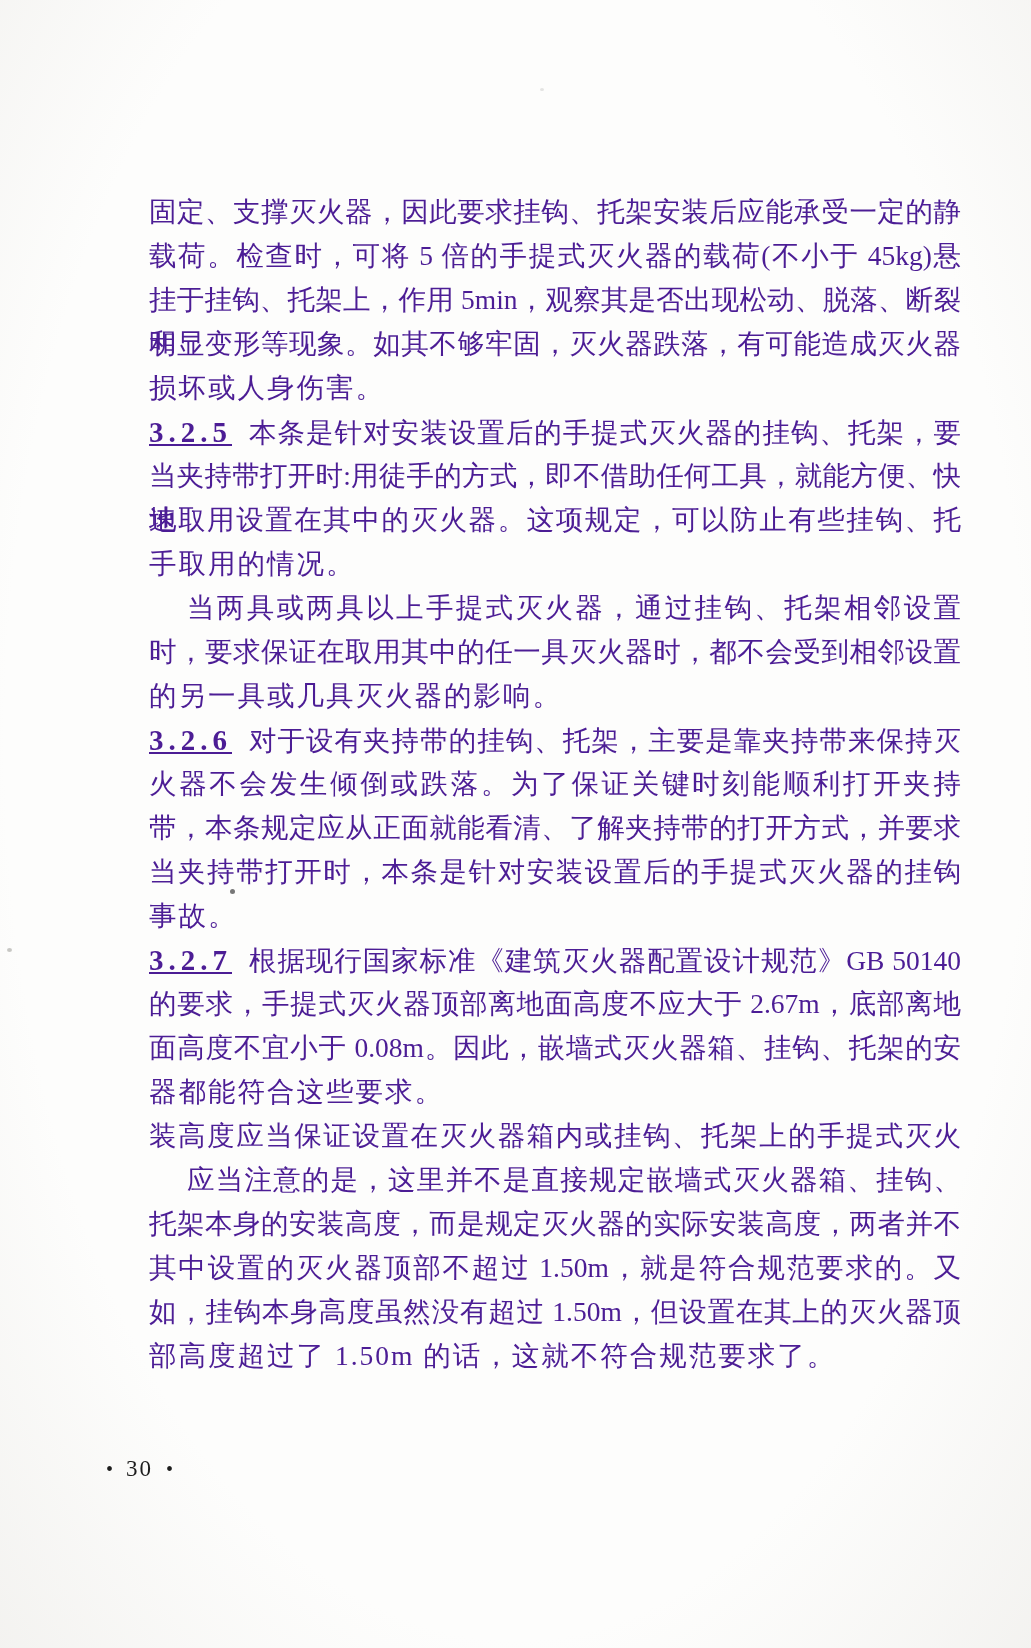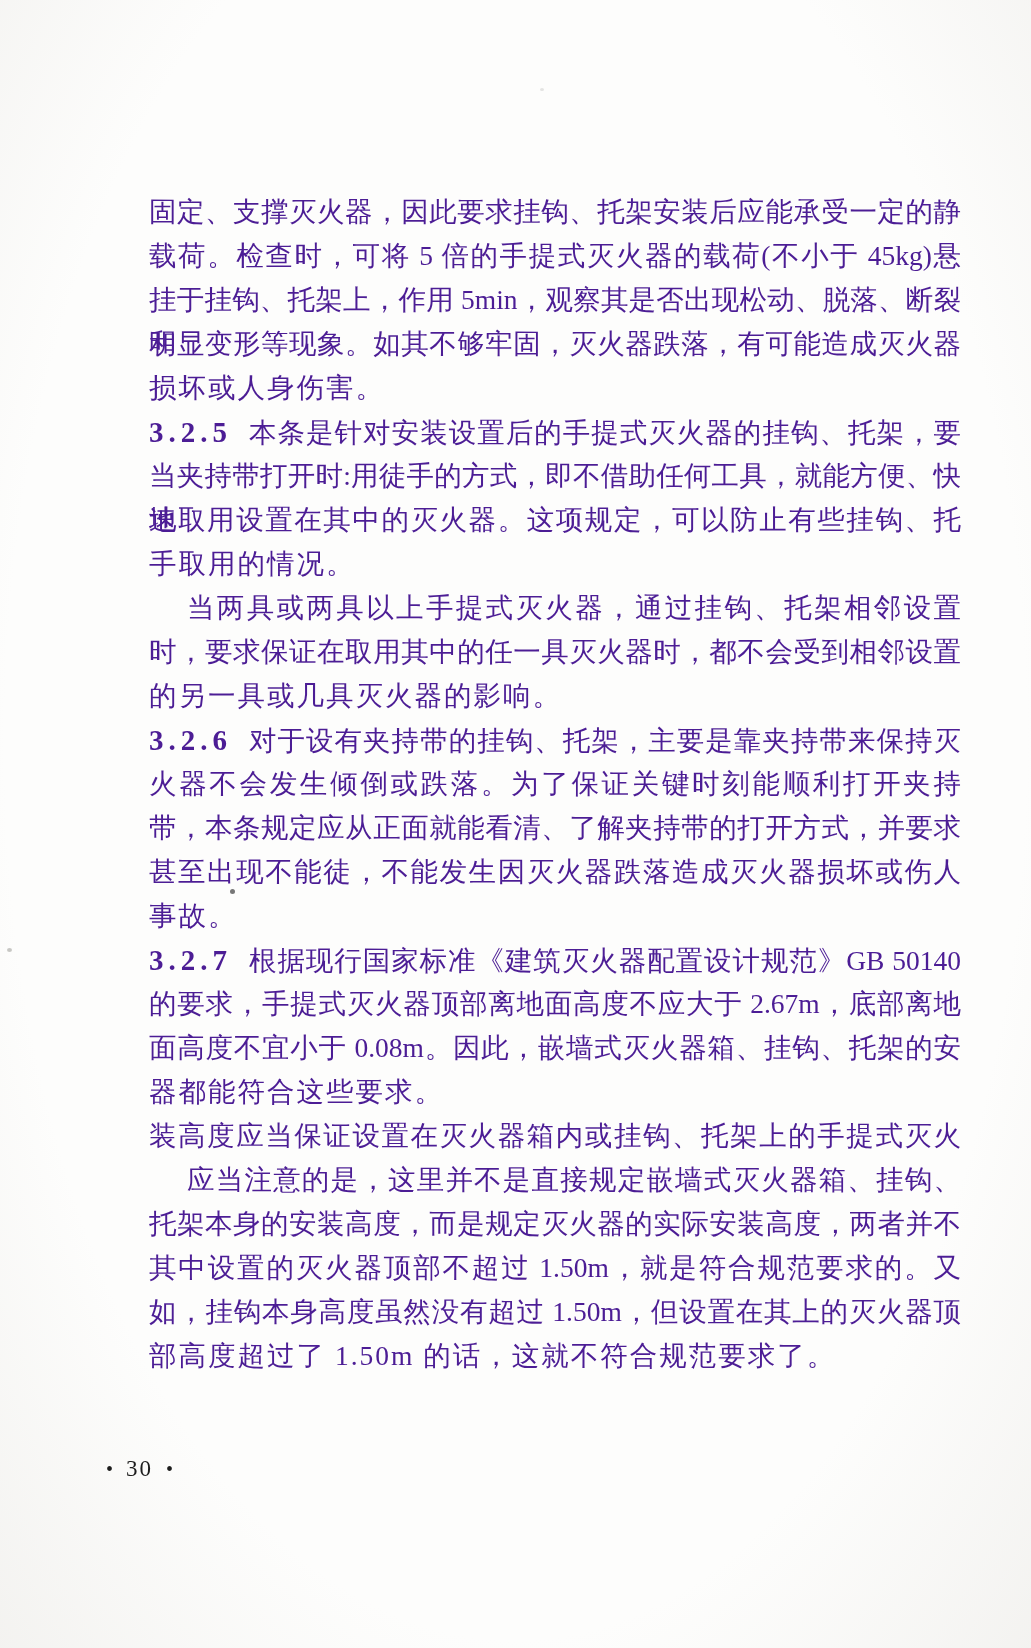--- a/index.html
+++ b/index.html
@@ -43,20 +43,21 @@
   }
   .line.para-end {
     text-align-last: left;
     letter-spacing: 2px;
   }
   .secnum {
     font-weight: bold;
     font-size: 29px;
     letter-spacing: 5px;
     margin-right: 16px;
+    text-decoration: underline;
   }
   #footer {
     position: absolute;
     left: 106px;
     top: 1456px;
     font-family: "Liberation Serif", "DejaVu Serif", serif;
     font-size: 23px;
     color: #1d1d1d;
     display: flex;
     align-items: center;
@@ -91,21 +92,21 @@
     <div class="line"><b class="secnum">3.2.5</b>本条是针对安装设置后的手提式灭火器的挂钩、托架，要</div>
     <div class="line">当夹持带打开时:用徒手的方式，即不借助任何工具，就能方便、快速</div>
     <div class="line">地取用设置在其中的灭火器。这项规定，可以防止有些挂钩、托</div>
     <div class="line para-end">手取用的情况。</div>
     <div class="line indent">当两具或两具以上手提式灭火器，通过挂钩、托架相邻设置</div>
     <div class="line">时，要求保证在取用其中的任一具灭火器时，都不会受到相邻设置</div>
     <div class="line para-end">的另一具或几具灭火器的影响。</div>
     <div class="line"><b class="secnum">3.2.6</b>对于设有夹持带的挂钩、托架，主要是靠夹持带来保持灭</div>
     <div class="line">火器不会发生倾倒或跌落。为了保证关键时刻能顺利打开夹持</div>
     <div class="line">带，本条规定应从正面就能看清、了解夹持带的打开方式，并要求</div>
-    <div class="line">甚至出现不能徒，不能发生因灭火器跌落造成灭火器损坏或伤人</div>
+    <div class="line">当夹持带打开时，本条是针对安装设置后的手提式灭火器的挂钩</div>
     <div class="line para-end">事故。</div>
     <div class="line"><b class="secnum">3.2.7</b>根据现行国家标准《建筑灭火器配置设计规范》GB 50140</div>
     <div class="line">的要求，手提式灭火器顶部离地面高度不应大于 2.67m，底部离地</div>
     <div class="line">面高度不宜小于 0.08m。因此，嵌墙式灭火器箱、挂钩、托架的安</div>
     <div class="line para-end">器都能符合这些要求。</div>
     <div class="line">装高度应当保证设置在灭火器箱内或挂钩、托架上的手提式灭火</div>
     <div class="line indent">应当注意的是，这里并不是直接规定嵌墙式灭火器箱、挂钩、</div>
     <div class="line">托架本身的安装高度，而是规定灭火器的实际安装高度，两者并不</div>
     <div class="line">其中设置的灭火器顶部不超过 1.50m，就是符合规范要求的。又</div>
     <div class="line">如，挂钩本身高度虽然没有超过 1.50m，但设置在其上的灭火器顶</div>

